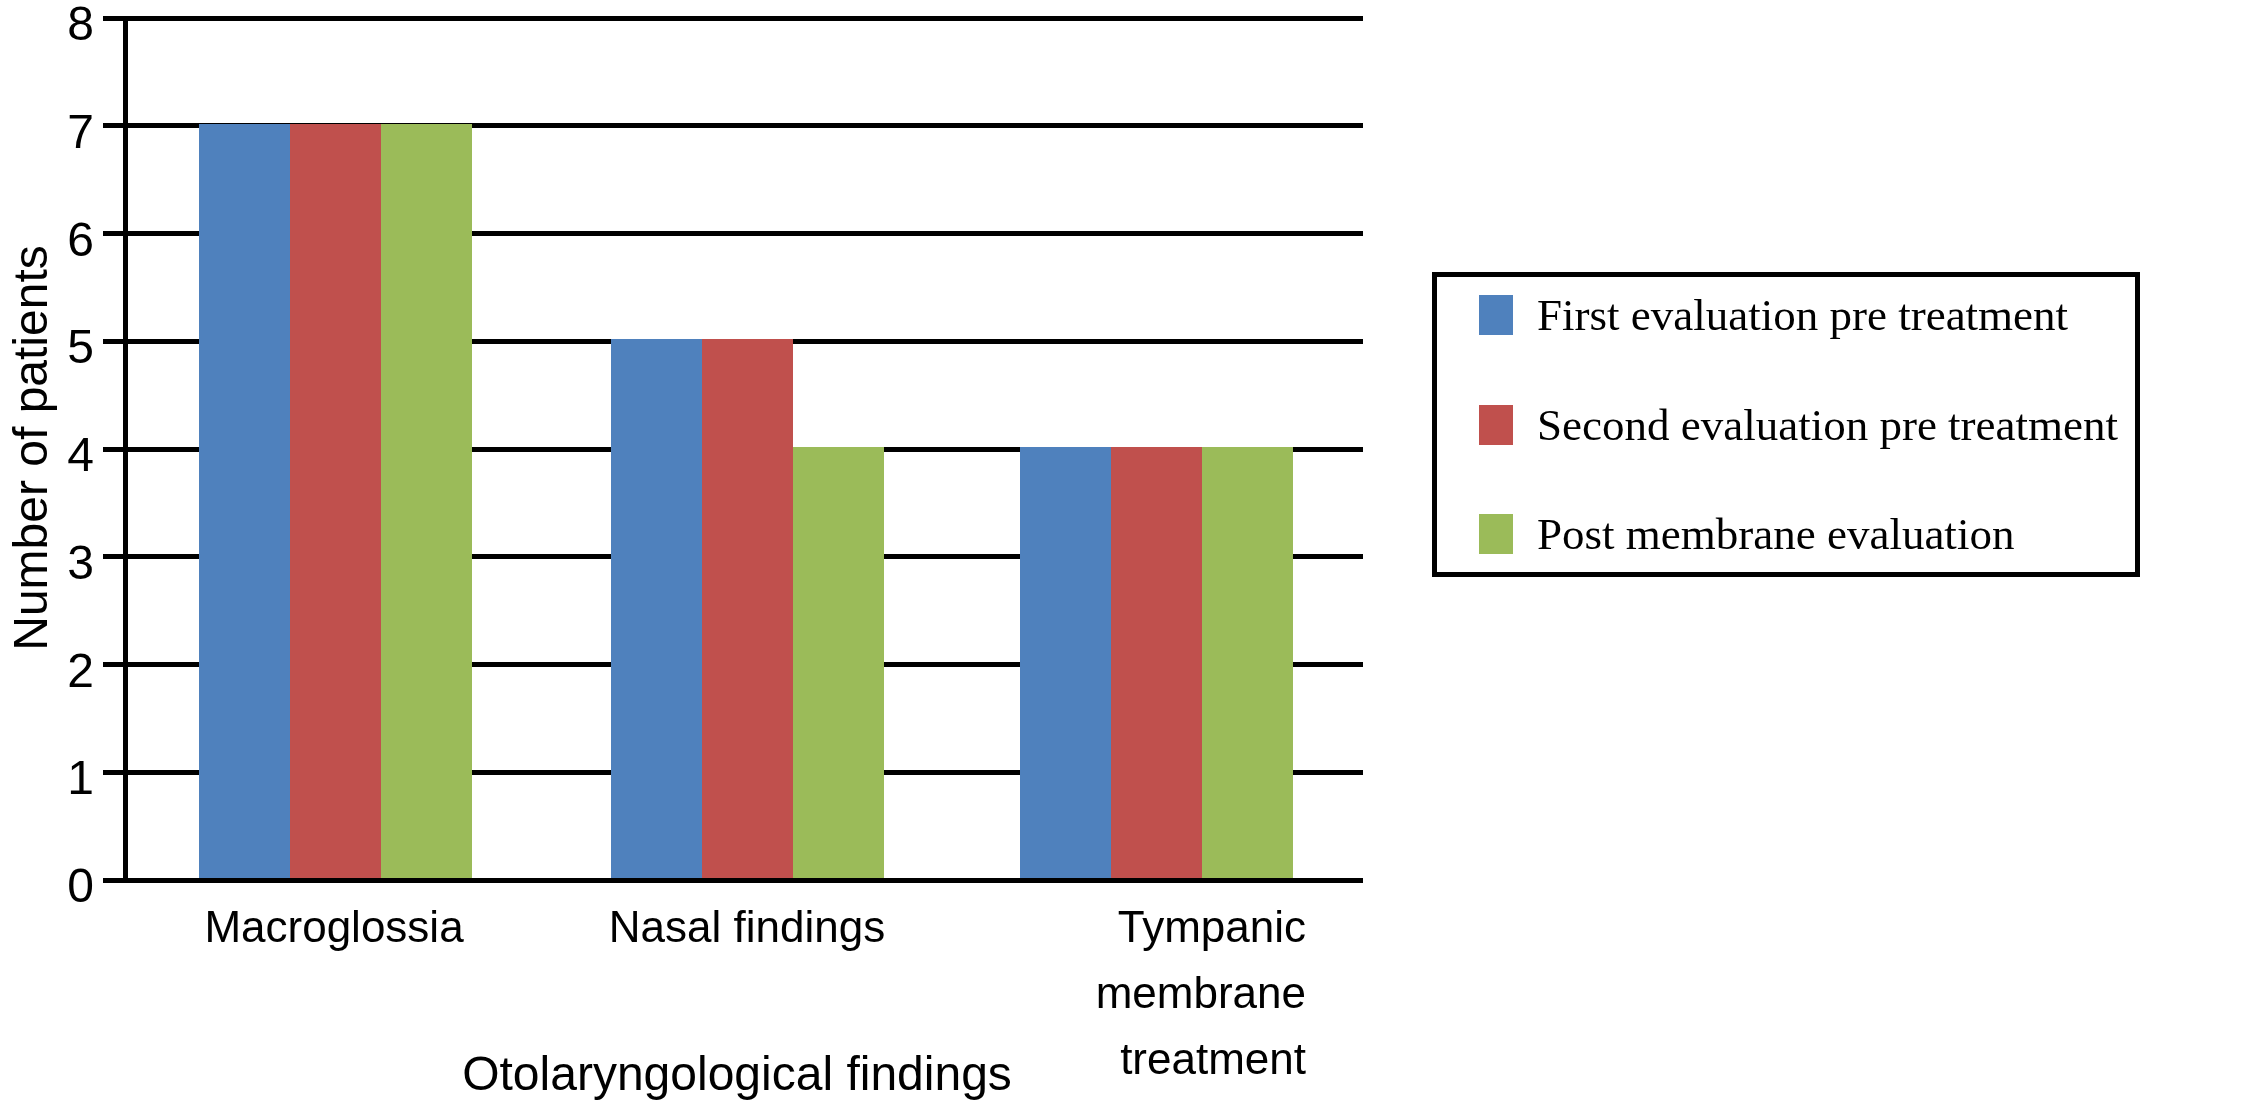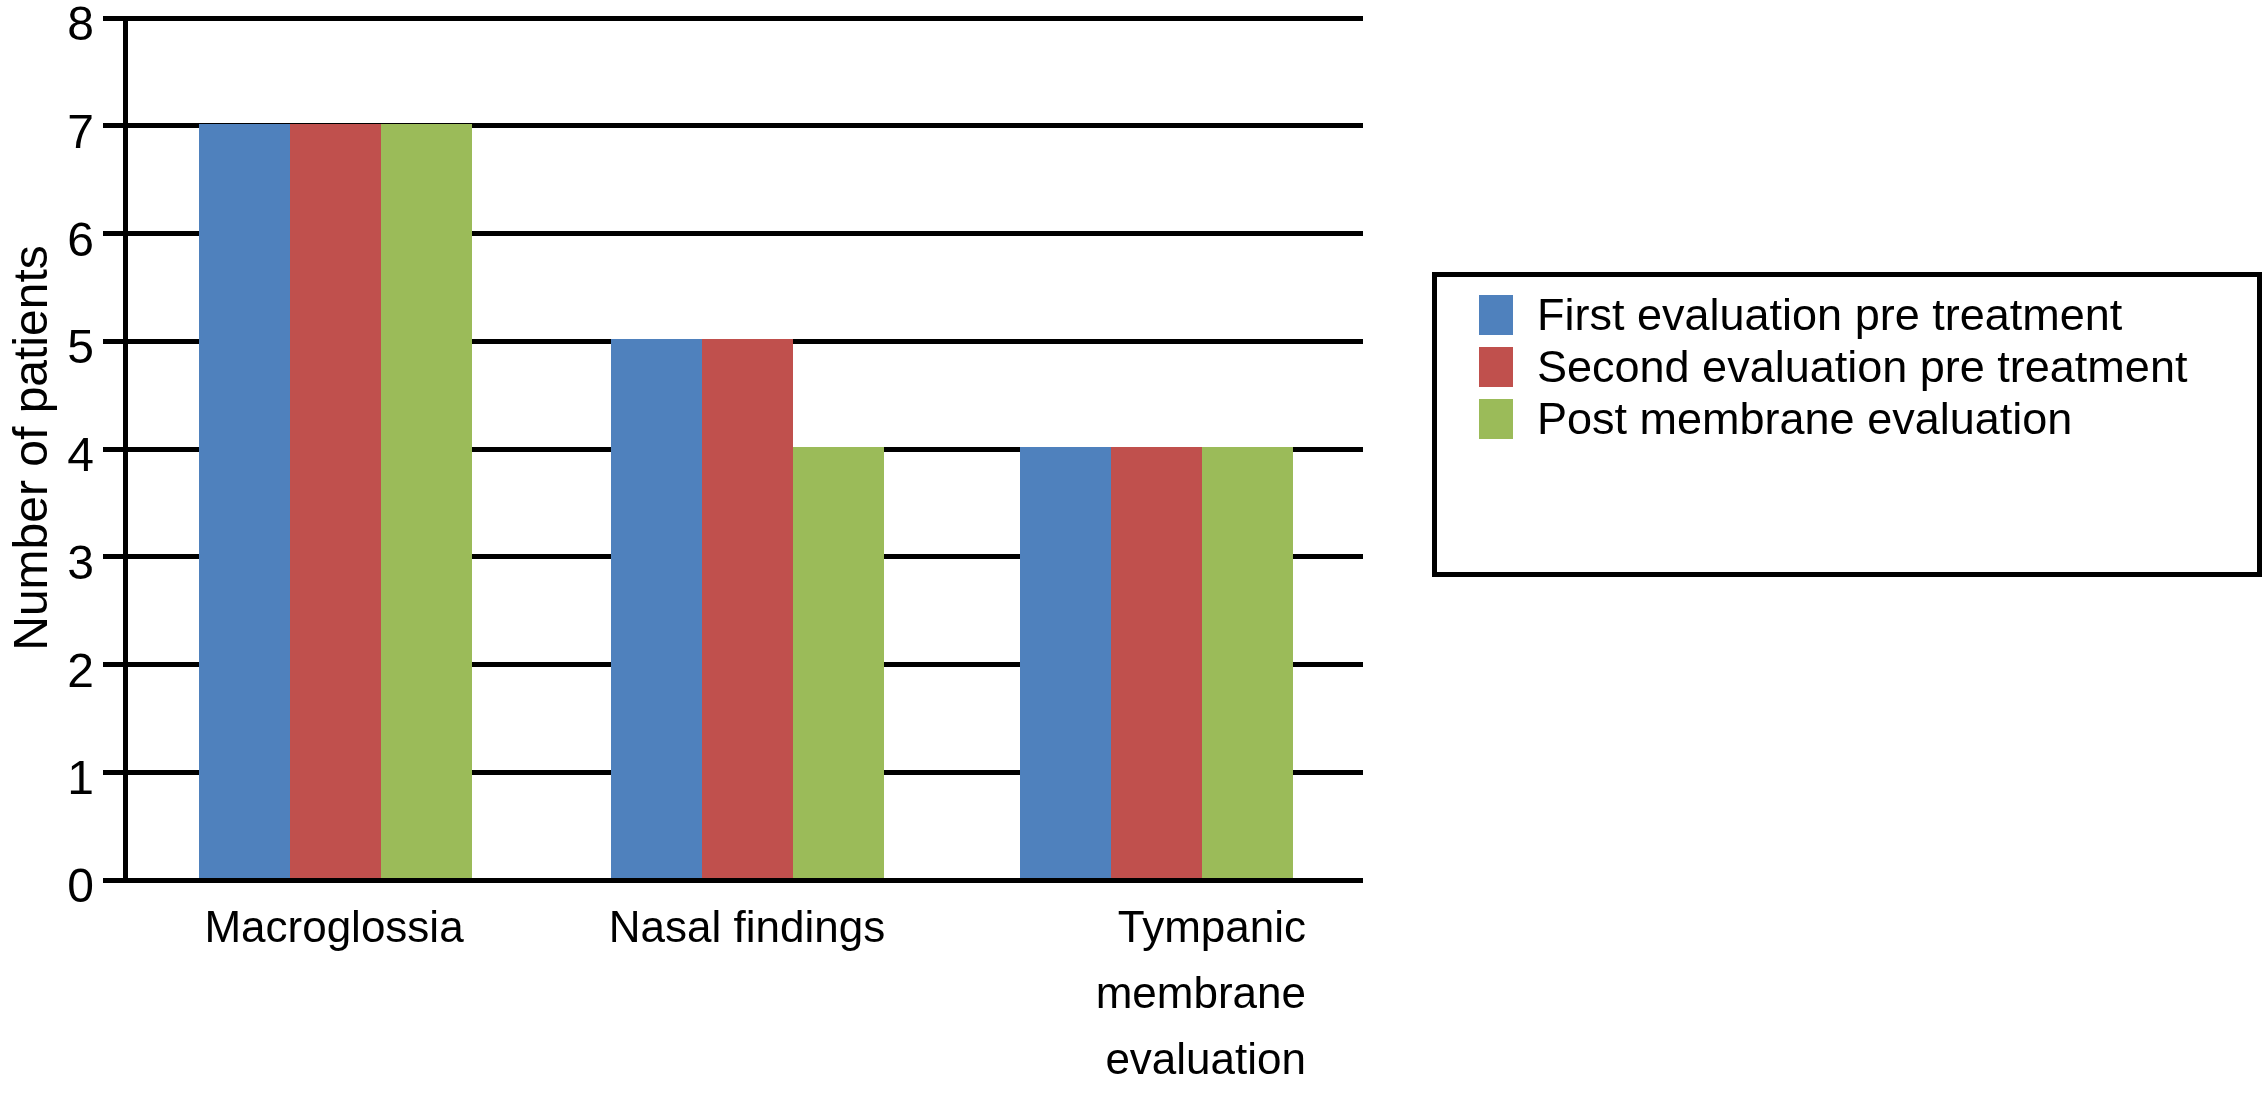--- a/index.html
+++ b/index.html
@@ -25,24 +25,24 @@
   
   .xlab{position:absolute;top:894px;font-size:44px;line-height:66px;text-align:right;
         transform:translateX(-50%);}
   .cat-0{left:334px;white-space:nowrap;}
   .cat-1{left:747px;white-space:nowrap;}
   .cat-2{left:1156px;width:300px;}
   .x-title{position:absolute;left:737px;top:1046px;transform:translateX(-50%);
         font-size:48px;white-space:nowrap;}
 
   
-  .legend{position:absolute;left:1432px;top:272px;width:830px;height:305px;
+  .legend{position:absolute;left:1432px;top:272px;width:708px;height:305px;
         border:5px solid #000;box-sizing:border-box;background:#fff;
-        display:flex;flex-direction:column;justify-content:flex-start;
-        padding:12px 10px 12px 42px;}
+        display:flex;flex-direction:column;justify-content:space-between;
+        padding:12px 10px 12px 42px;font-family:Liberation Serif, serif;}
   .lrow{display:flex;align-items:center;gap:24px;}
   .swatch{width:34px;height:40px;flex:0 0 auto;}
   .ltext{font-size:45px;white-space:nowrap;}
 </style>
 </head>
 <body>
 
 <div id="fig">
 
   <div class="y-title">Number of patients</div>
@@ -96,22 +96,23 @@
       </div>
       <div class="group" style="left: 1020px;">
         <div class="bar" style="height: 431px; background: rgb(79, 129, 189);"></div>
         <div class="bar" style="height: 431px; background: rgb(192, 80, 77);"></div>
         <div class="bar" style="height: 431px; background: rgb(155, 187, 89);"></div>
       </div>
     </div>
 
   <div class="xlab cat-0">Macroglossia</div>
   <div class="xlab cat-1">Nasal findings</div>
-  <div class="xlab cat-2">Tympanic membrane evaluation</div>
+  <div class="xlab cat-2">Tympanic membrane treatment</div>
 
+  <div class="x-title">Otolaryngological findings</div>
 
   <div class="legend">
     <div class="lrow">
       <span class="swatch" style="background: rgb(79, 129, 189);"></span>
       <span class="ltext">First evaluation pre treatment</span>
     </div>
     <div class="lrow">
       <span class="swatch" style="background: rgb(192, 80, 77);"></span>
       <span class="ltext">Second evaluation pre treatment</span>
     </div>

